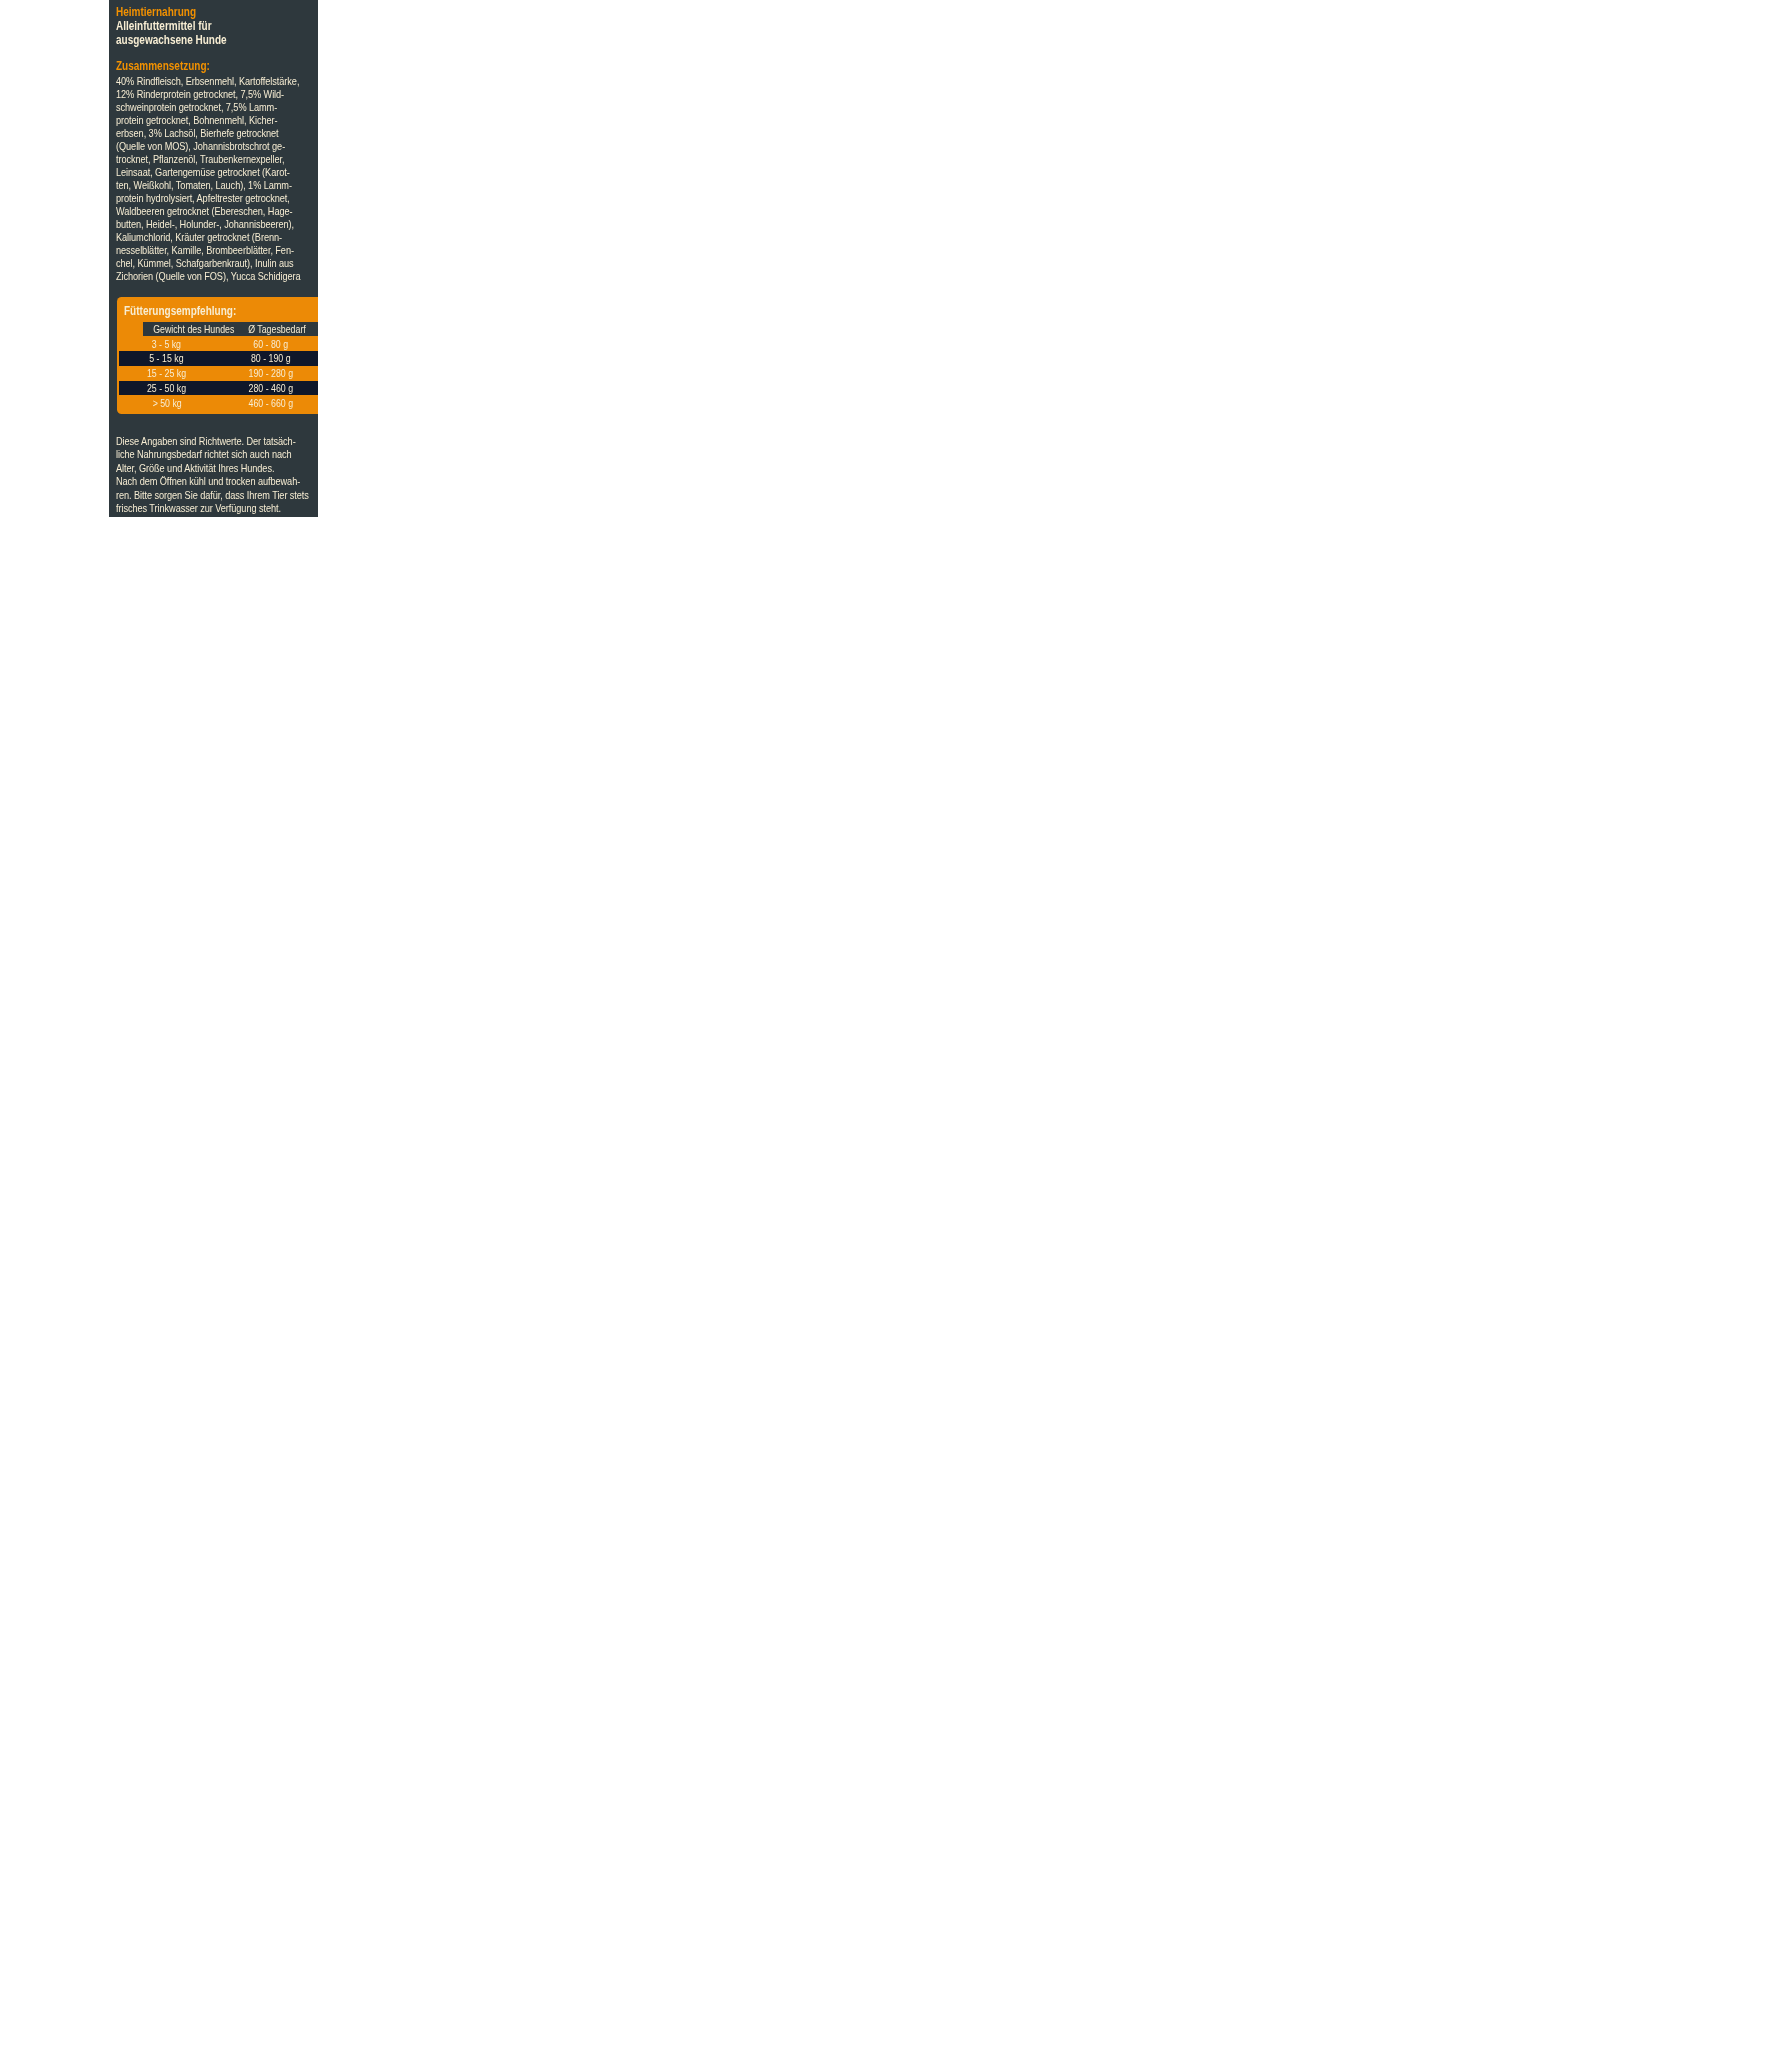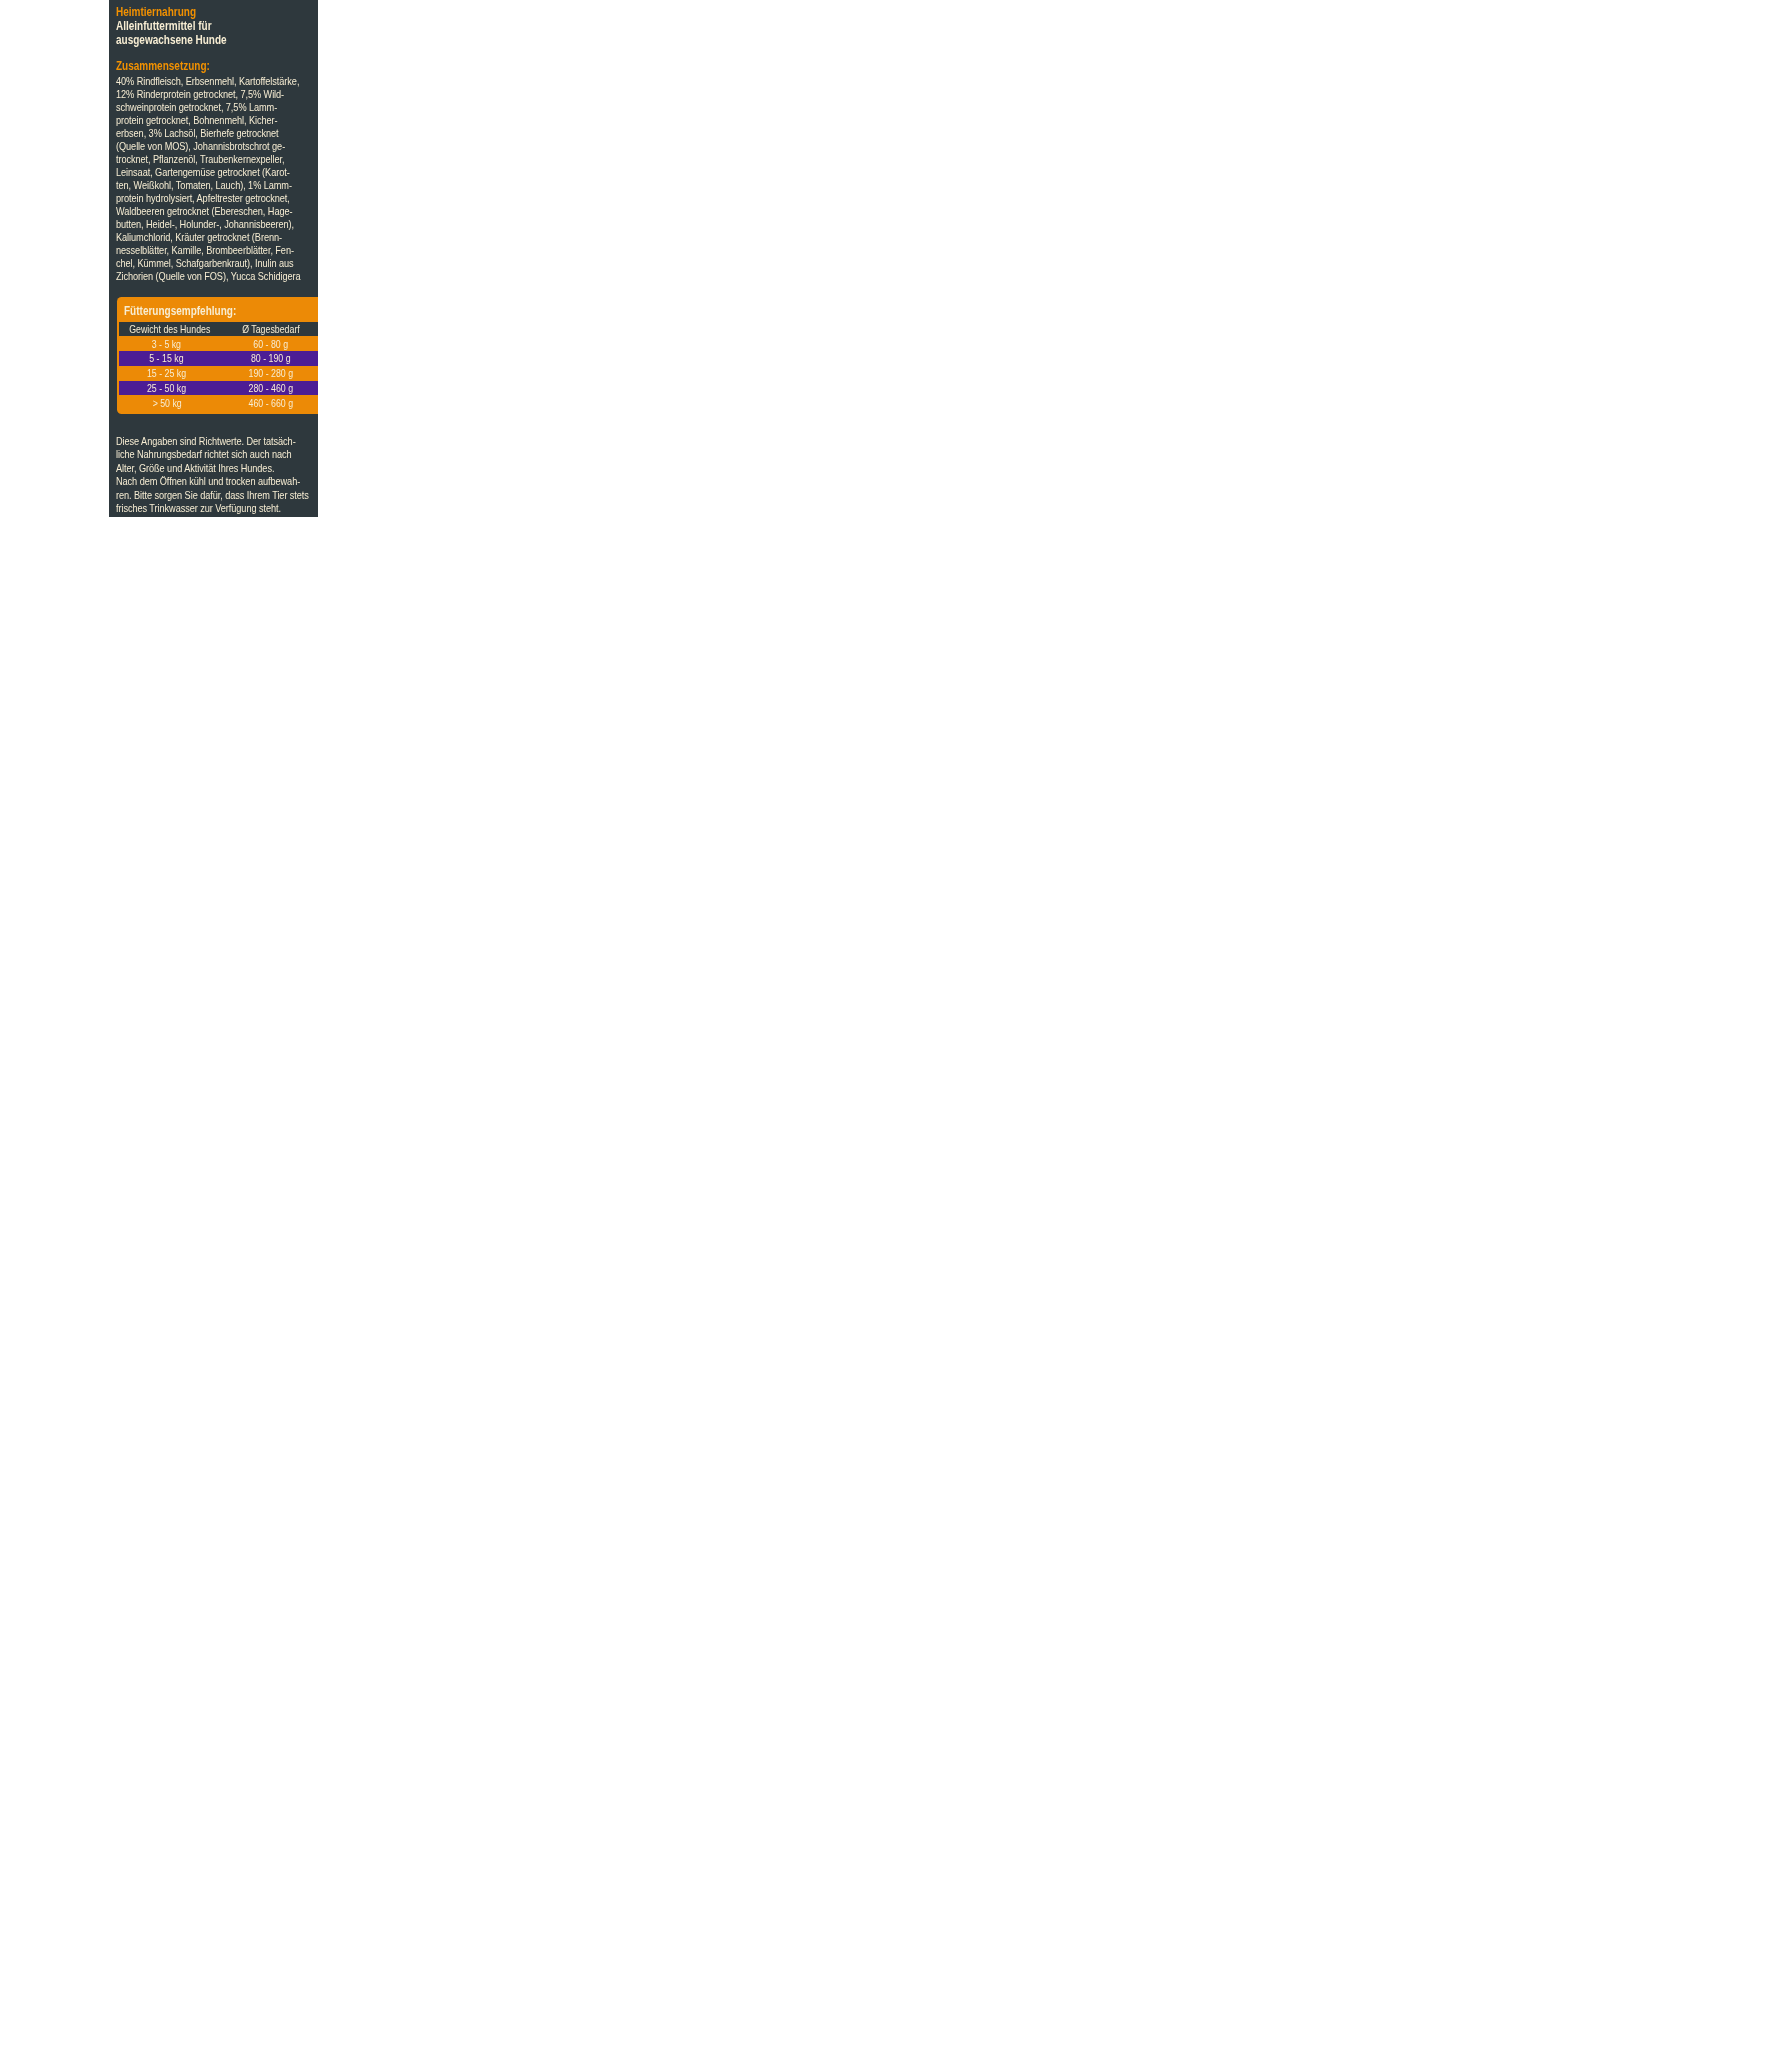--- a/index.html
+++ b/index.html
@@ -45,23 +45,23 @@
     background:#EC8A06;border-radius:4.6px;
     padding:4.6px 2.3px 3.7px 2.3px;
   }
   .feed-title{
     margin:1.8px 0 4.6px 5px;
     font-weight:bold;font-size:12.5px;line-height:14px;color:#F7EDD3;
   }
   .t-row{display:flex;align-items:center;}
   .t-row .c1{width:46%;text-align:center;}
   .t-row .c2{width:54%;text-align:center;}
-  .t-head{height:14px;background:#2E383D;font-size:11px;}
+  .t-head{height:14px;background:#2E383D;font-size:11px;margin-left:24px;}
   .t-data{height:14.8px;font-size:11px;}
-  .t-dark{background:#4c1d95;}
+  .t-dark{background:#0f172a;}
   .notes{
     margin-top:21px;
     font-size:11.5px;line-height:13.4px;
     white-space:pre-line;
     letter-spacing:-0.1px;
   }
 </style>
 </head>
 <body>
 

